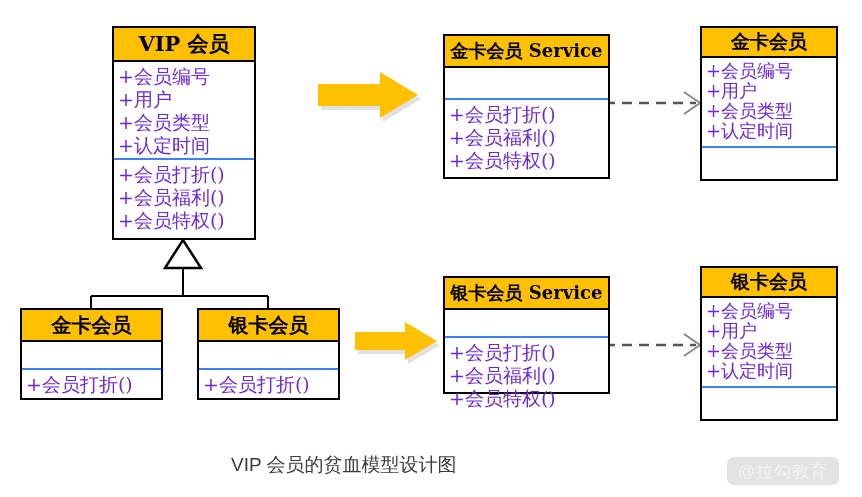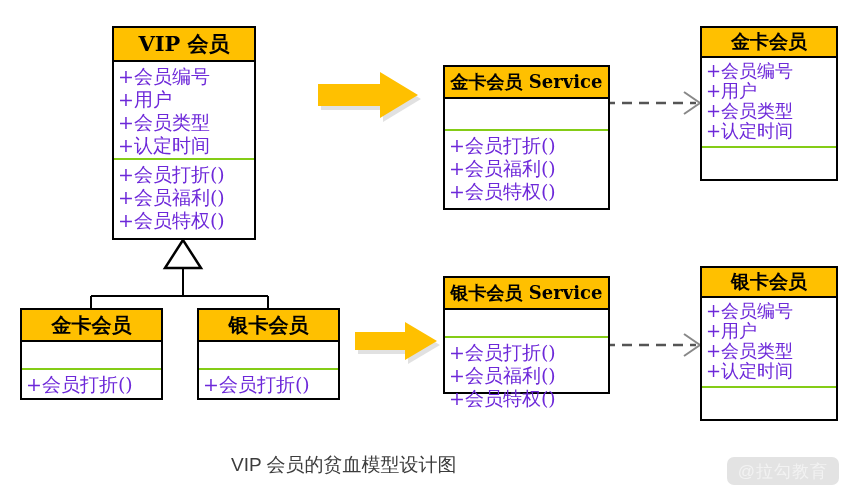--- a/index.html
+++ b/index.html
@@ -44,21 +44,21 @@
   }
   .uml-compartment {
     box-sizing: border-box;
     padding: 3px 2px 3px 4px;
     font-family: "DejaVu Serif", "Liberation Serif", serif;
     color: #6d28d9;
     white-space: nowrap;
     overflow: hidden;
   }
   .uml-compartment.divider {
-    border-top: 2px solid #84cc16;
+    border-top: 2px solid #3b82f6;
   }
   .uml-row {
     line-height: 1.0;
     white-space: nowrap;
   }
 
   
   .big .uml-title { font-size: 21px; height: 34px; }
   .big .uml-row   { font-size: 19px; padding: 2px 0; }
 
@@ -175,21 +175,21 @@
   </div>
 
   <div class="uml-class sub" style="left:197px; top:308px; width:143px; height:92px;">
     <div class="uml-title">银卡会员</div>
     <div class="uml-compartment" style="height:26px;"></div>
     <div class="uml-compartment divider" style="height:30px;">
       <div class="uml-row">+会员打折()</div>
     </div>
   </div>
 
-  <div class="uml-class svc" style="left:443px; top:34px; width:167px; height:145px;margin-top:31px;">
+  <div class="uml-class svc" style="left:443px; top:34px; width:167px; height:145px;">
     <div class="uml-title">金卡会员 Service</div>
     <div class="uml-compartment" style="height:30px;"></div>
     <div class="uml-compartment divider" style="height:79px;">
       <div class="uml-row">+会员打折()</div>
       <div class="uml-row">+会员福利()</div>
       <div class="uml-row">+会员特权()</div>
     </div>
   </div>
 
   <div class="uml-class svc" style="left:443px; top:276px; width:167px; height:118px;">

